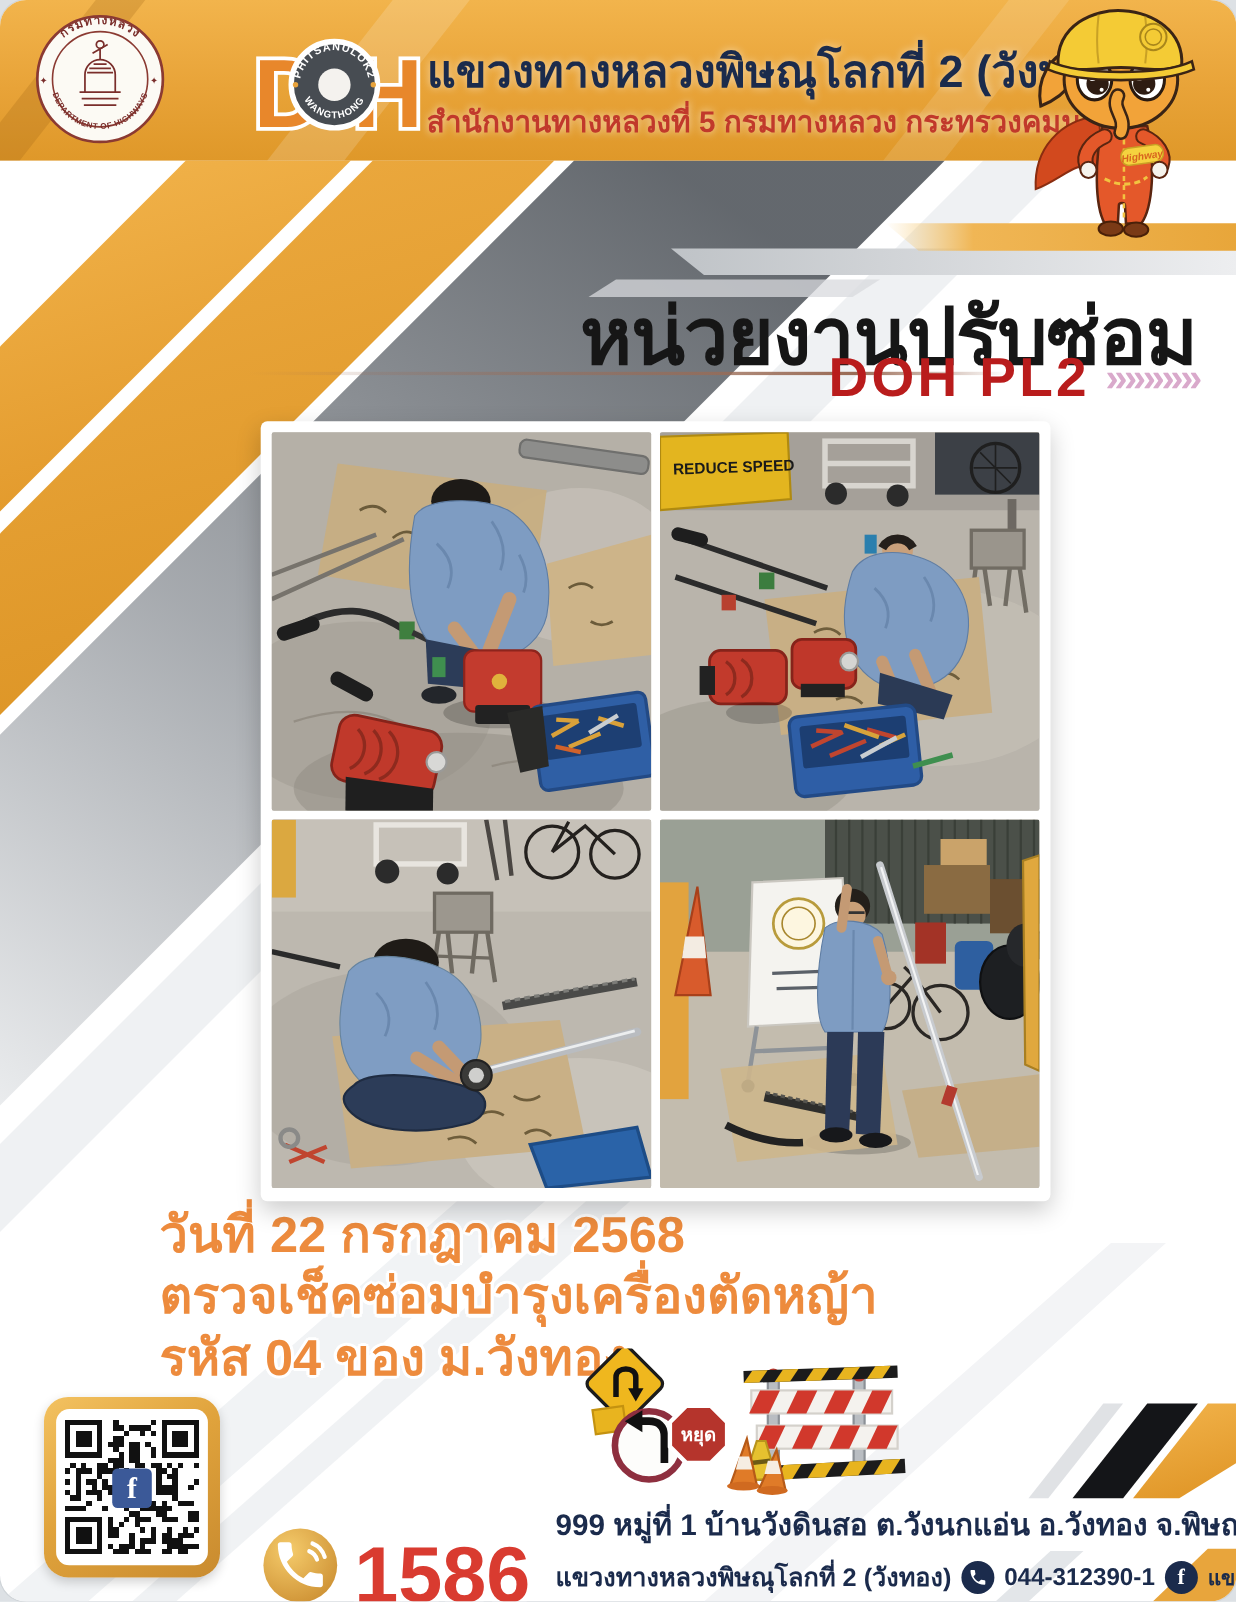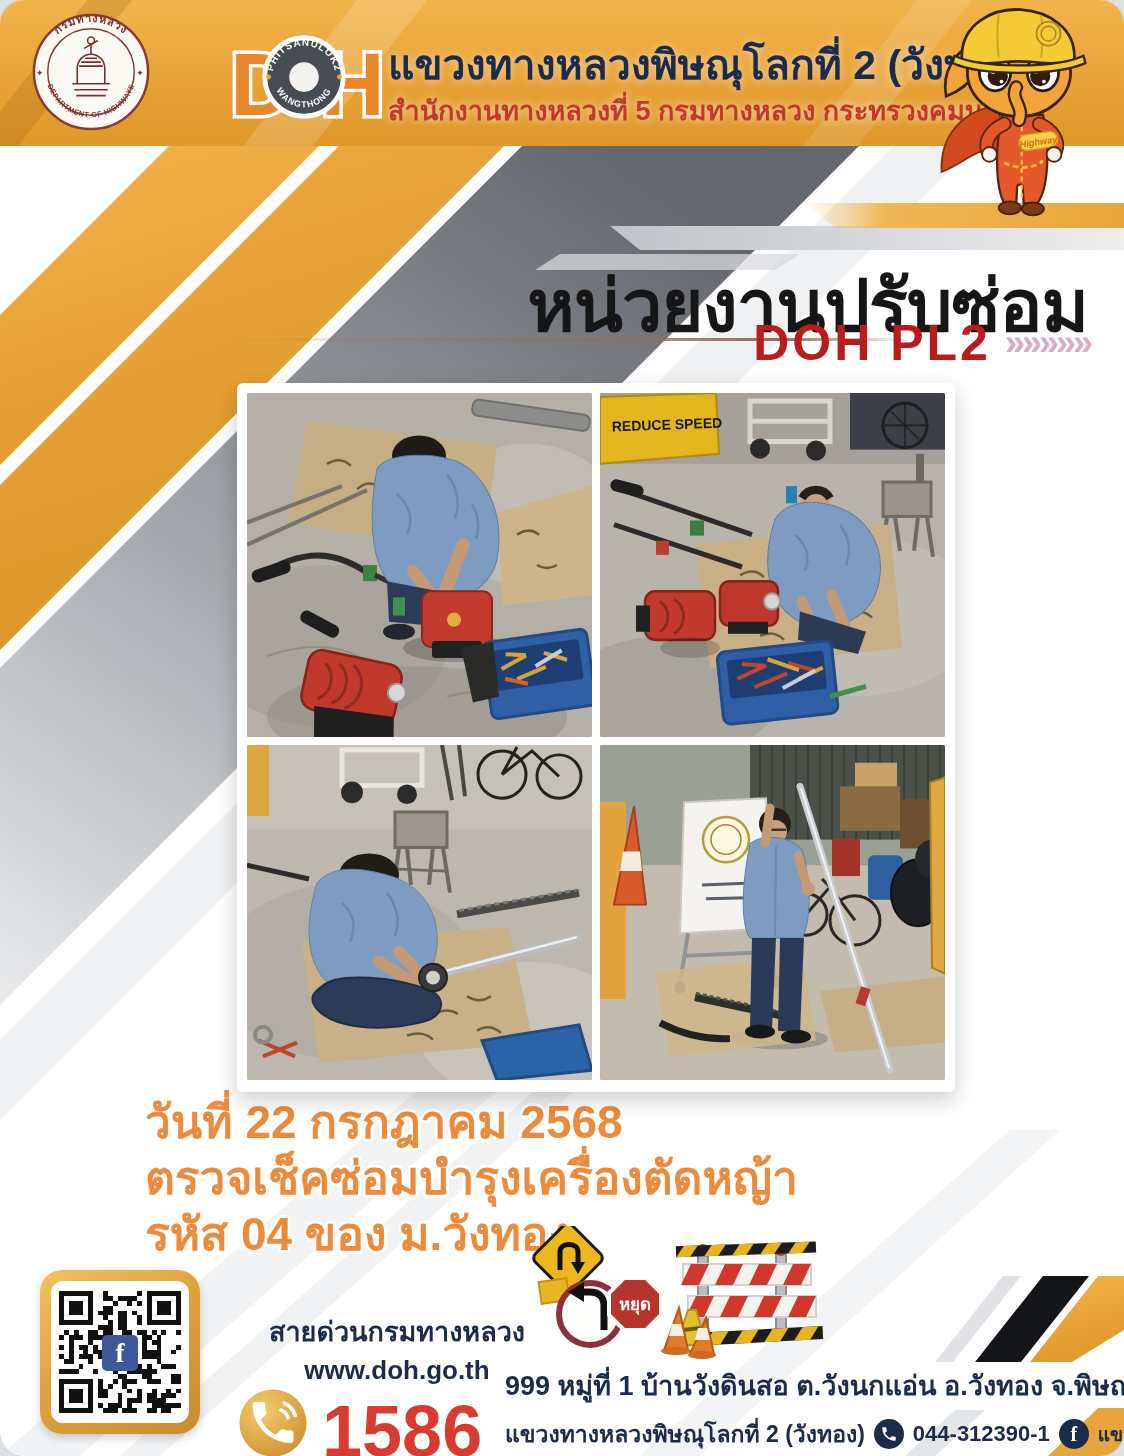--- a/index.html
+++ b/index.html
@@ -625,24 +625,20 @@
           <rect x="19" y="1" width="5" height="5" fill="#fff"></rect>
           <rect x="20" y="2" width="3" height="3" fill="#111"></rect>
           <rect x="0" y="18" width="7" height="7" fill="#111"></rect>
           <rect x="1" y="19" width="5" height="5" fill="#fff"></rect>
           <rect x="2" y="20" width="3" height="3" fill="#111"></rect>
         </svg>
       <div id="qr-f">f</div>
     </div>
   </div>
 
-  <div id="hotline-block">
-    <div id="hotline-label">สายด่วนกรมทางหลวง</div>
-    <div id="hotline-web">www.doh.go.th</div>
-  </div>
 
   <div id="phone-row">
     <svg id="phone-circle" viewBox="0 0 24 24">
       <defs>
           <radialGradient id="gPh" cx="0.35" cy="0.3" r="0.9">
         <stop offset="0" stop-color="#F5CB6B"></stop>
             <stop offset="1" stop-color="#C8892C"></stop>
       </radialGradient>
         </defs>
       <circle cx="12" cy="12" r="11.5" fill="url(#gPh)"></circle>

